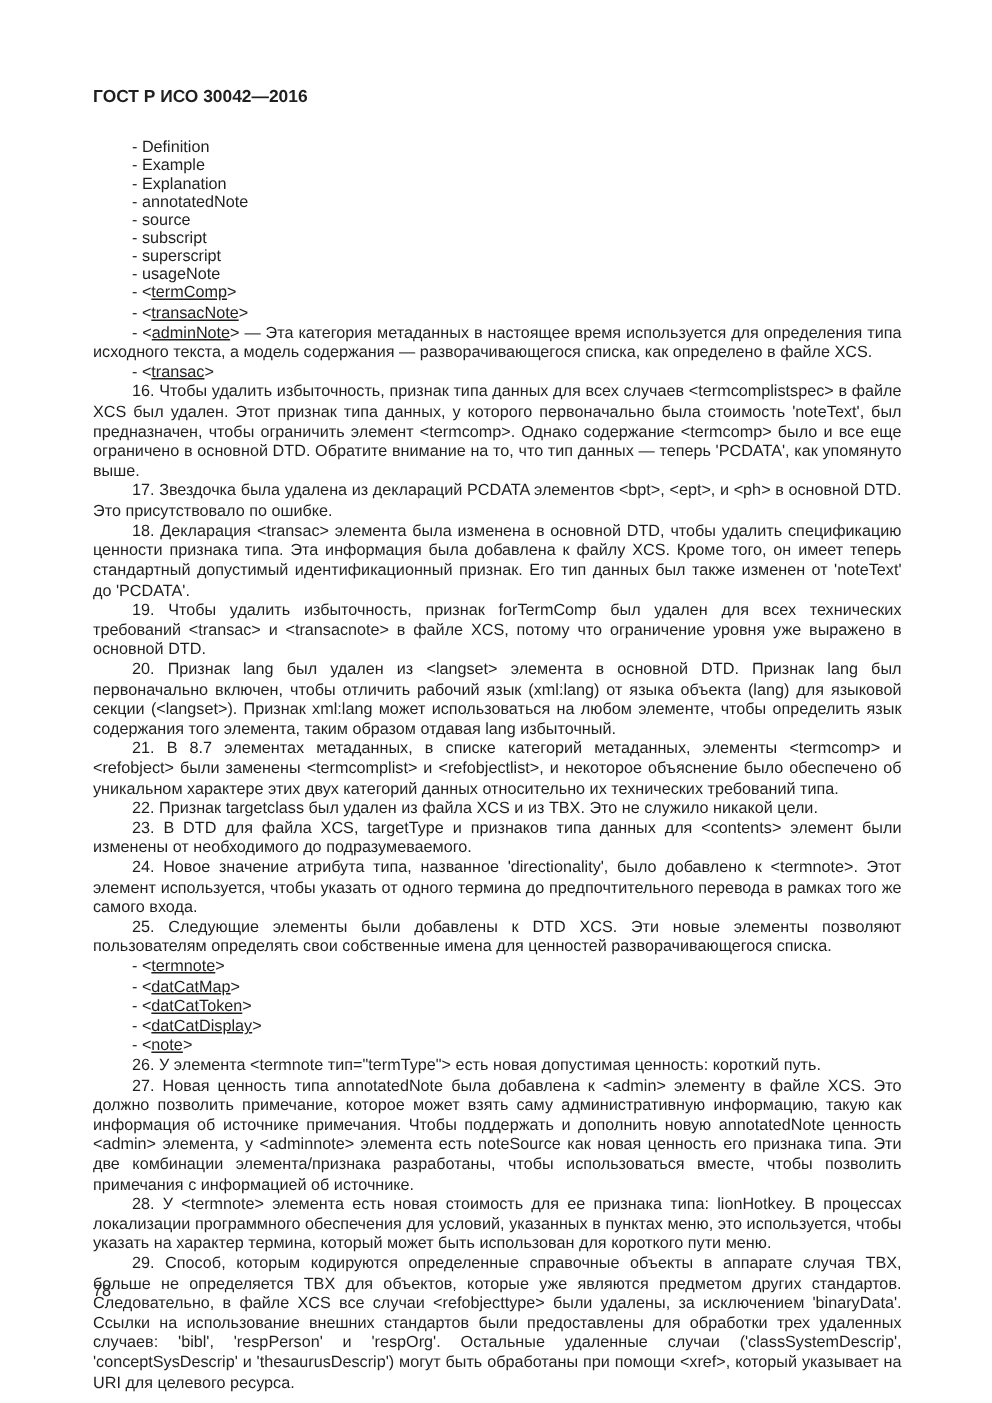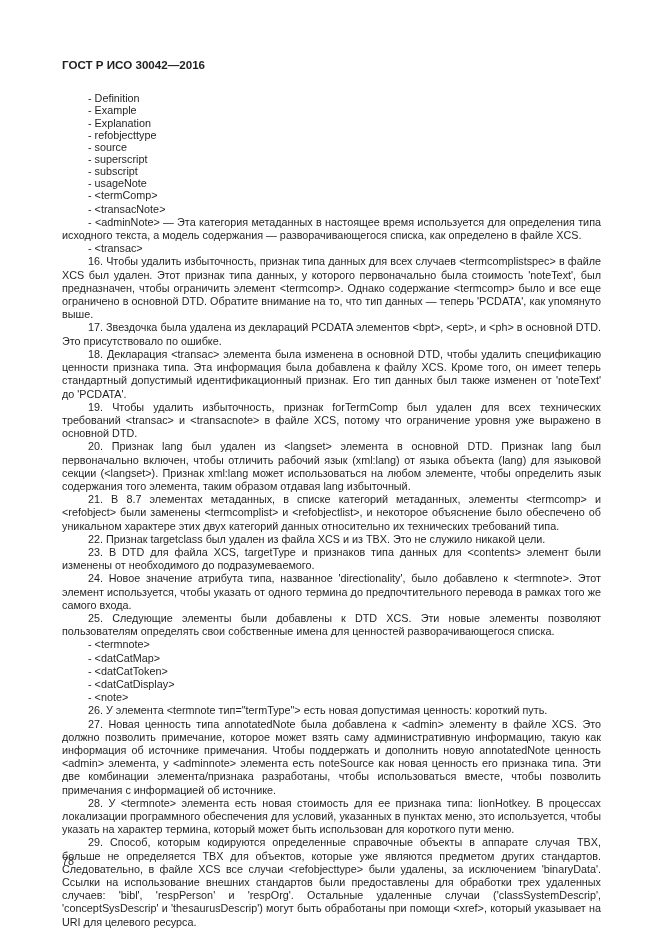--- a/index.html
+++ b/index.html
@@ -32,20 +32,21 @@
     margin: 0 0 21px 0;
   }
   .para {
     text-indent: 26px;
     margin: 0;
   }
   .tight .para, .tight.para {
     line-height: 12.15px;
   }
   .u {
+    text-decoration: underline;
   }
   .page-number {
     position: absolute;
     left: 62px;
     top: 831px;
     font-size: 10.8px;
     color: #2a2a2a;
     margin-top: 24px;
   }
 </style>
@@ -54,24 +55,24 @@
 
 <div class="page">
   <div class="content">
 
     <div class="doc-header">ГОСТ Р ИСО 30042—2016</div>
 
     <div class="tight">
         <div class="para">- Definition</div>
         <div class="para">- Example</div>
         <div class="para">- Explanation</div>
-        <div class="para">- refobjecttype</div>
+        <div class="para">- annotatedNote</div>
         <div class="para">- source</div>
+        <div class="para">- subscript</div>
         <div class="para">- superscript</div>
-        <div class="para">- subscript</div>
         <div class="para">- usageNote</div>
       </div>
 
 
     <div>
         <div class="para">- &lt;<span class="u">termComp</span>&gt;</div>
         <div class="para">- &lt;<span class="u">transacNote</span>&gt;</div>
         <div class="para">- &lt;<span class="u">adminNote</span>&gt; — Эта категория метаданных в настоящее время используется для определения типа исходного текста, а модель содержания — разворачивающегося списка, как определено в файле XCS.</div>
         <div class="para">- &lt;<span class="u">transac</span>&gt;</div>
       </div>

